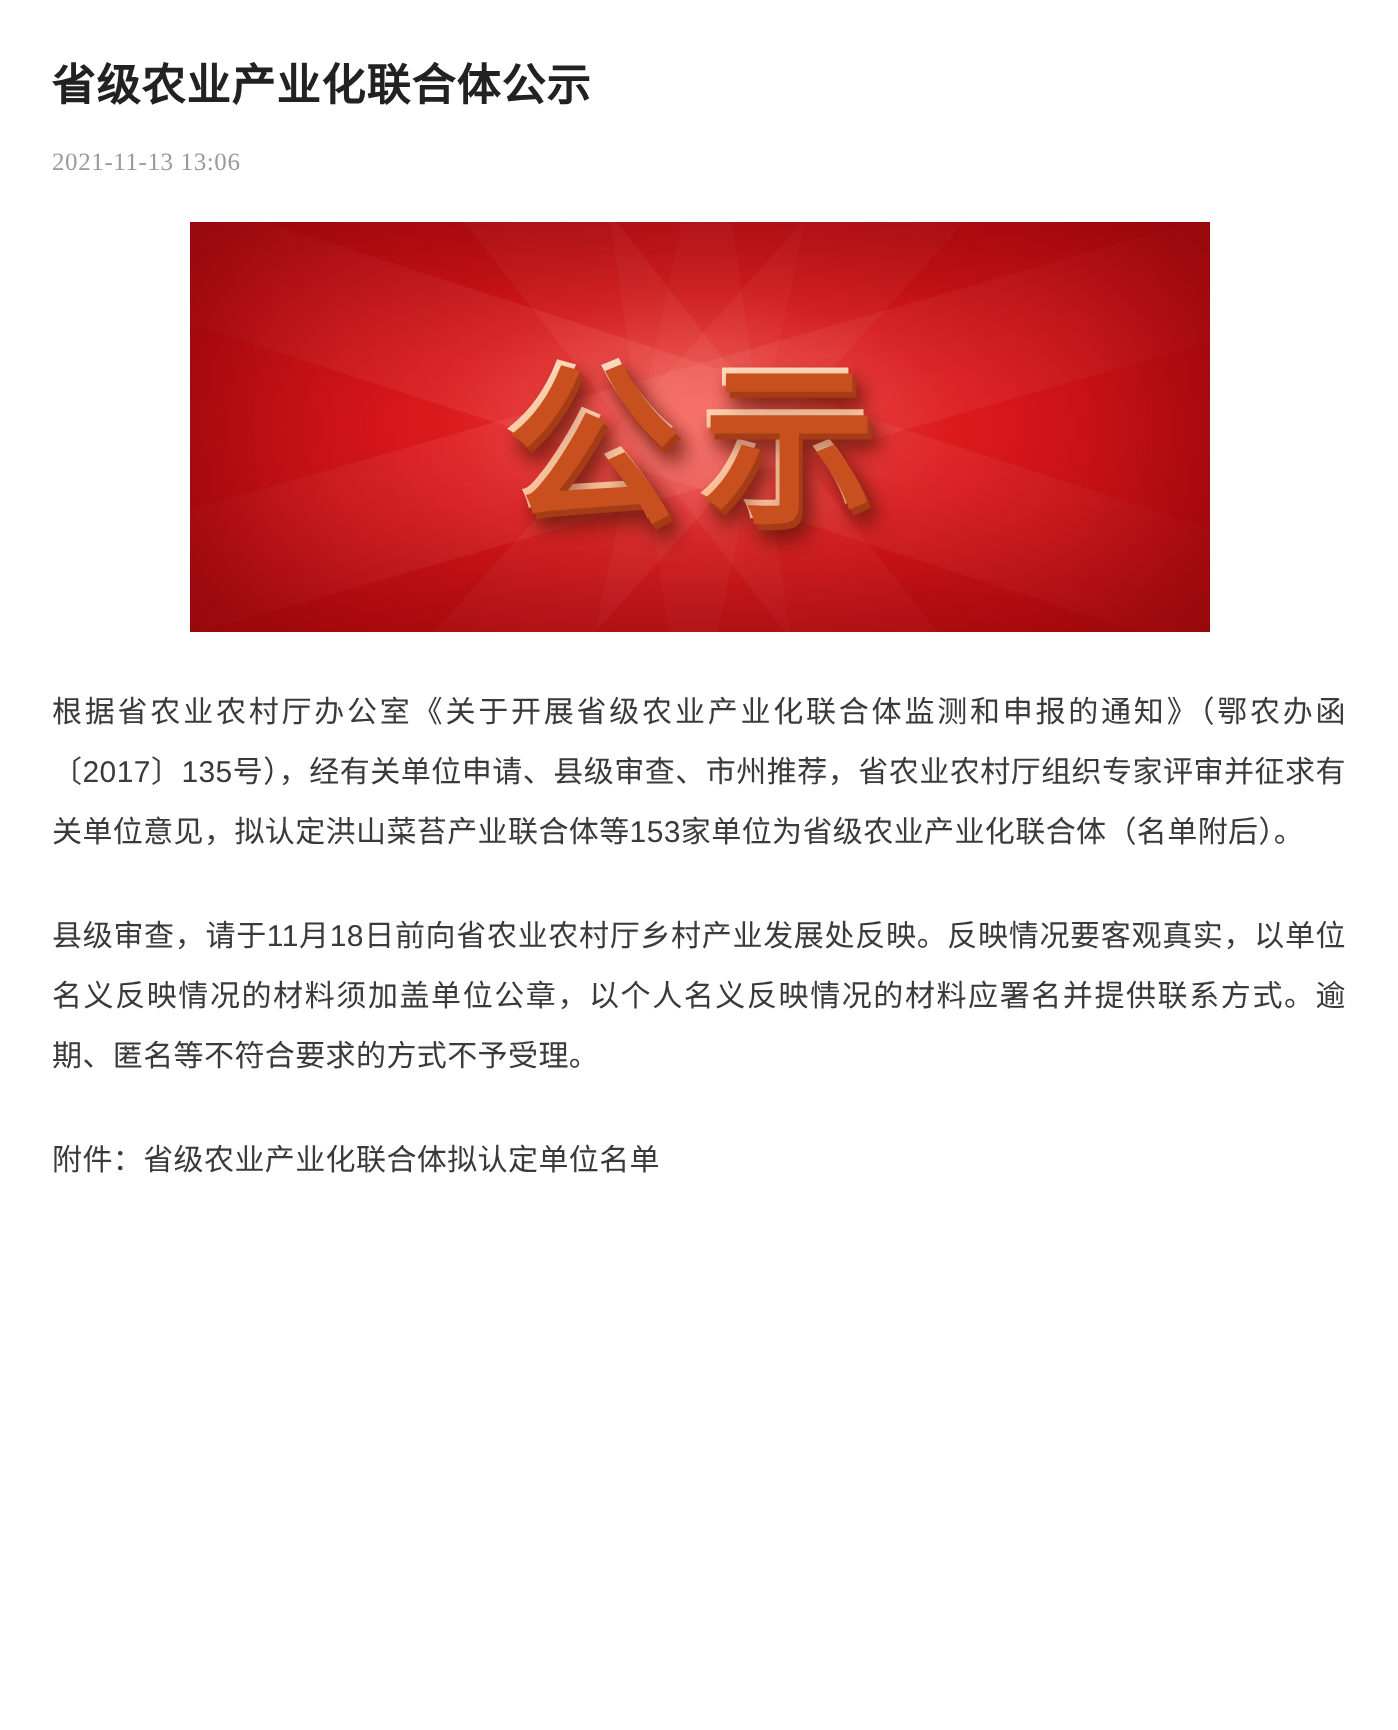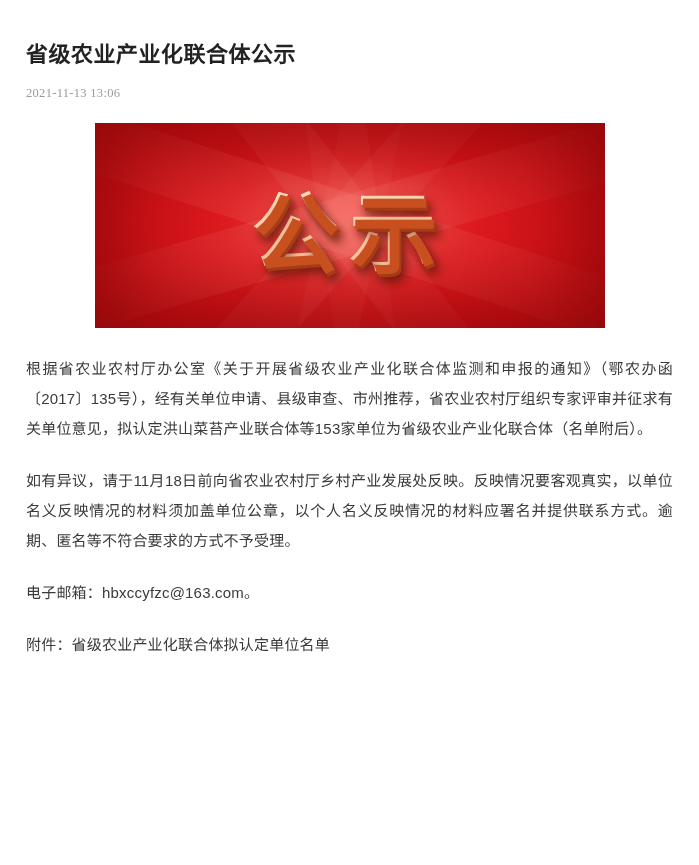--- a/index.html
+++ b/index.html
@@ -10,21 +10,21 @@
   body {
     width: 699px;
     min-height: 865px;
     font-family: "Liberation Sans", sans-serif;
     color: #333333;
     -webkit-font-smoothing: antialiased;
   }
   .page {
     width: 699px;
     box-sizing: border-box;
-    padding: 40px 26px 20px 26px;
+    padding: 28px 26px 20px 26px;
     background: #ffffff;
   }
   .article-title {
     font-size: 22px;
     line-height: 1.35;
     font-weight: bold;
     color: #222222;
     margin: 0 0 16px 0;
     letter-spacing: 0.5px;
   }
@@ -124,21 +124,20 @@
       <div class="ray r5"></div>
       <div class="ray r6"></div>
       <div class="glow"></div>
       <div class="vignette"></div>
       <div class="banner-text">公示</div>
     </div>
   </div>
 
   <div class="body-copy">
     <p>根据省农业农村厅办公室《关于开展省级农业产业化联合体监测和申报的通知》（鄂农办函〔2017〕135号），经有关单位申请、县级审查、市州推荐，省农业农村厅组织专家评审并征求有关单位意见，拟认定洪山菜苔产业联合体等153家单位为省级农业产业化联合体（名单附后）。</p>
-    <p>如有异议，请于11月18日前向省农业农村厅乡村产业发展处反映。反映情况要客观真实，以单位名义反映情况的材料须加盖单位公章，以个人名义反映情况的材料应署名并提供联系方式。逾期、匿名等不符合要求的方式不予受理。</p>
-    <p>电子邮箱：hbxccyfzc@163.com。</p>
+    <p>县级审查，请于11月18日前向省农业农村厅乡村产业发展处反映。反映情况要客观真实，以单位名义反映情况的材料须加盖单位公章，以个人名义反映情况的材料应署名并提供联系方式。逾期、匿名等不符合要求的方式不予受理。</p>
     <p>附件：省级农业产业化联合体拟认定单位名单</p>
 
     <div class="sign-block">
     </div>
   </div>
 
 </div>
 
 </body></html>

